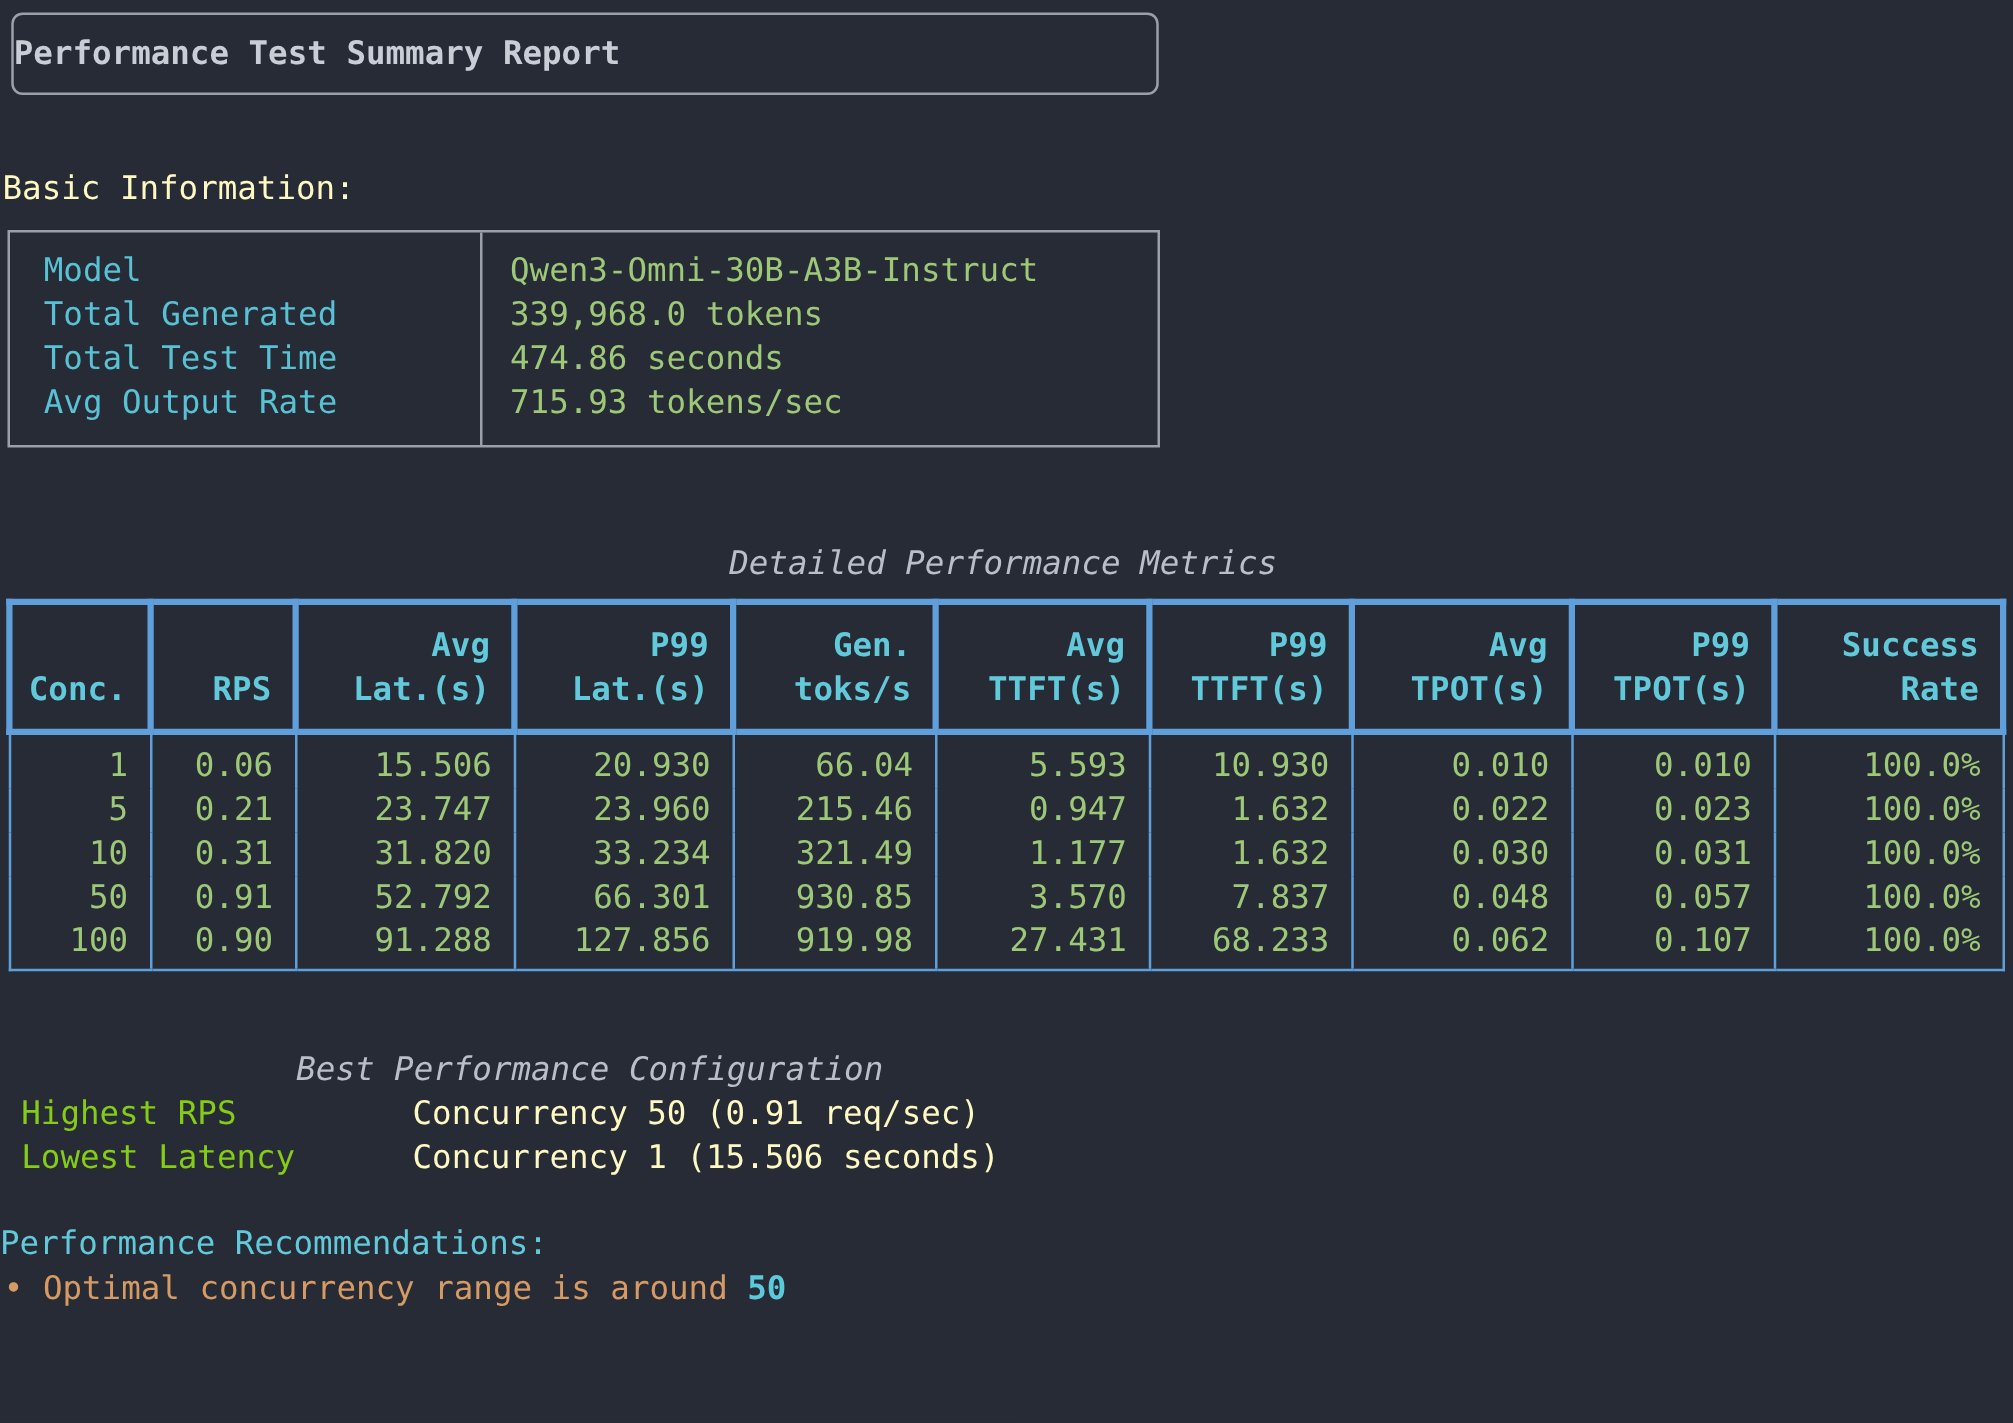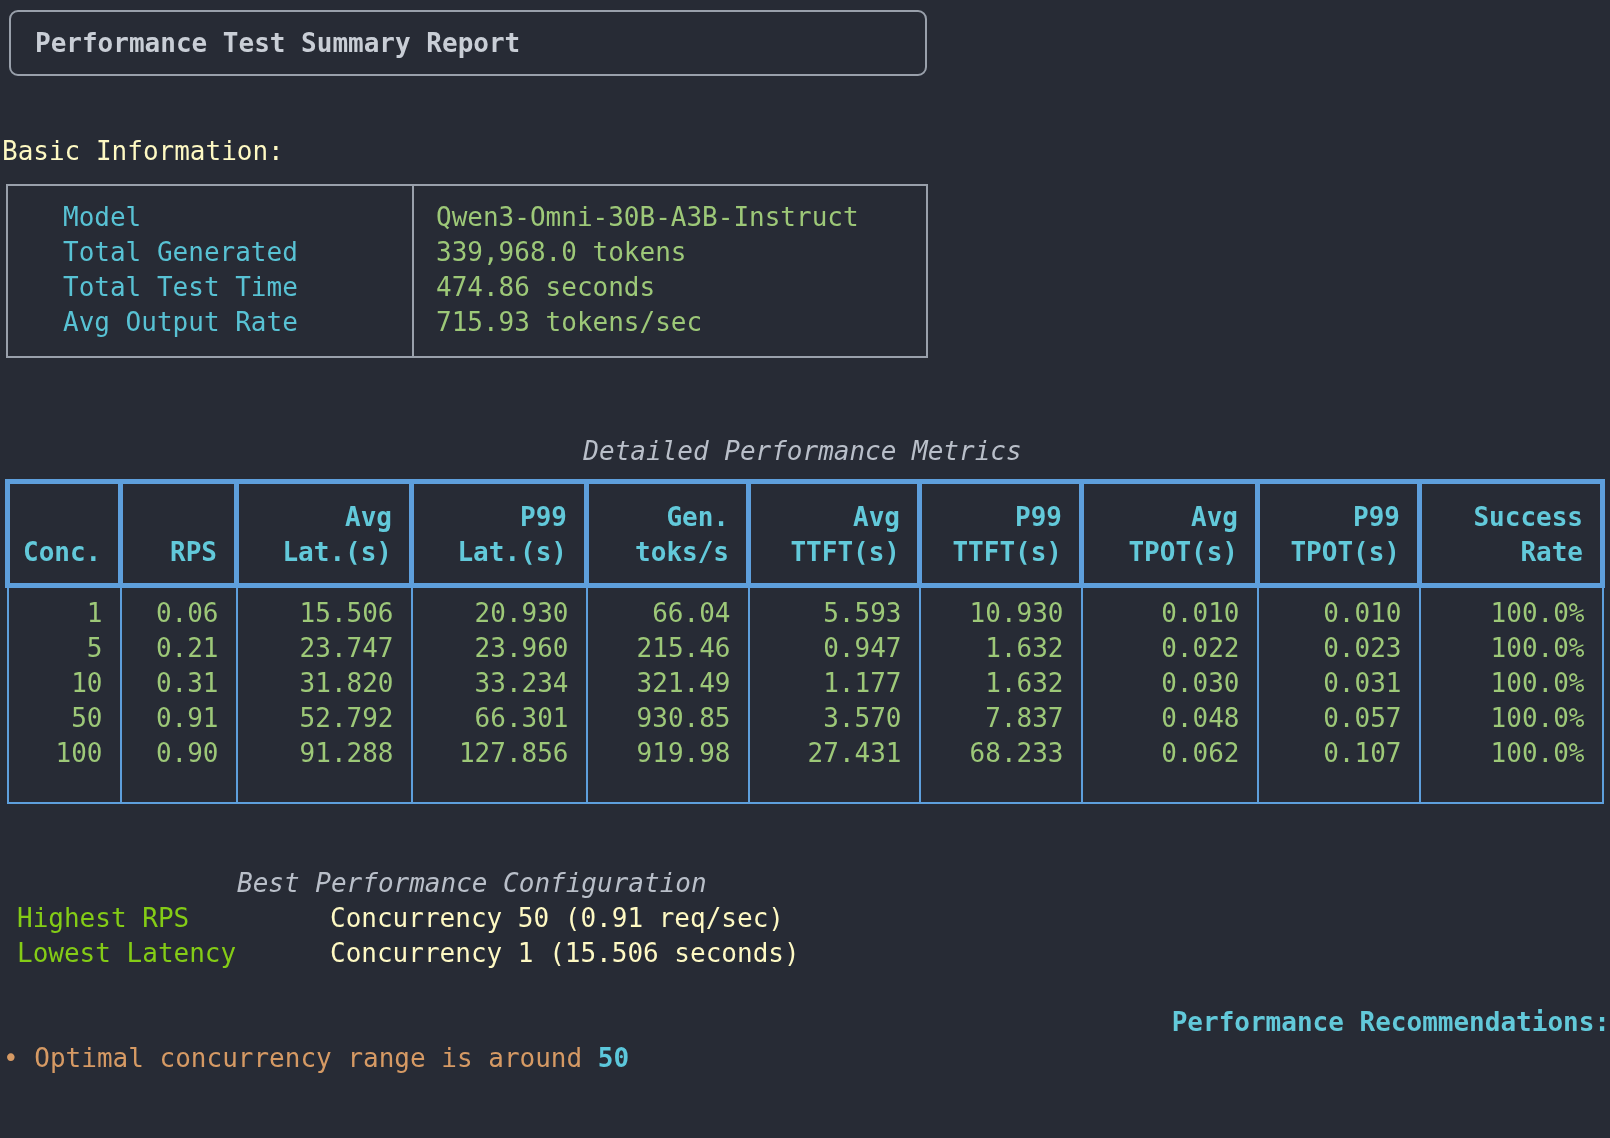--- a/index.html
+++ b/index.html
@@ -12,32 +12,30 @@
     color: #c6cbd4;
   }
 
   
   .title-box {
     margin: 10px 0 0 9px;
     width: 918px; height: 66px;
     border: 2px solid #99a0ab;
     border-radius: 9px;
     display: flex; align-items: center;
-    padding-left: 24px;
   }
   .title-box .title-text { font-weight: bold; color: #c9ced6; }
 
   
   .basic-heading { margin: 58px 0 0 2px; color: #fef9c3; }
   .basic-table {
     margin: 15px 0 0 6px;
     width: 922px;
     border: 2px solid #99a0ab;
     display: flex;
-    padding-left: 28px;
   }
   .basic-col-labels {
     width: 378px;
     border-right: 2px solid #99a0ab;
     padding: 14px 0 16px 27px;
     color: #58c2d4;
   }
   .basic-col-values {
     flex: 1;
     padding: 14px 0 16px 22px;
@@ -83,31 +81,31 @@
   table.metrics td {
     border-left: 2px solid #5e9fdc;
     color: #9dc878;
     text-align: right;
     padding-right: 17px;
     height: 35px;
     line-height: 35px;
   }
   table.metrics td.c9 { border-right: 2px solid #5e9fdc; }
   table.metrics tbody tr:first-child td { padding-top: 8px; }
-  table.metrics tbody tr:last-child td { padding-bottom: 31px; border-bottom: 2px solid #5e9fdc; }
+  table.metrics tbody tr:last-child td { padding-bottom: 4px; border-bottom: 2px solid #5e9fdc; }
 
   
   .best-title { margin: 62px 0 0 237px; font-style: italic; color: #b9bfc9; }
   .best-row { display: flex; margin-left: 17px; height: 35px; white-space: nowrap; }
   .best-row:first-of-type { margin-top: 4px; }
   .best-label { width: 313px; color: #84cc16; }
   .best-value { color: #fef9c3; }
 
   
-  .rec-heading { margin: 34px 0 0 0; font-weight: bold; color: #62c9da; text-align: right; }
+  .rec-heading { margin: 34px 0 0 0; font-weight: normal; color: #62c9da; }
   .rec-item { margin: 1px 0 0 3px; color: #d69a64; white-space: nowrap; }
   .rec-item .bullet { color: #d69a64; }
   .rec-highlight { color: #5cc8dc; font-weight: bold; }
 </style>
 </head>
 <body>
 
 <div class="title-box">
   <span class="title-text">Performance Test Summary Report</span>
 </div>

